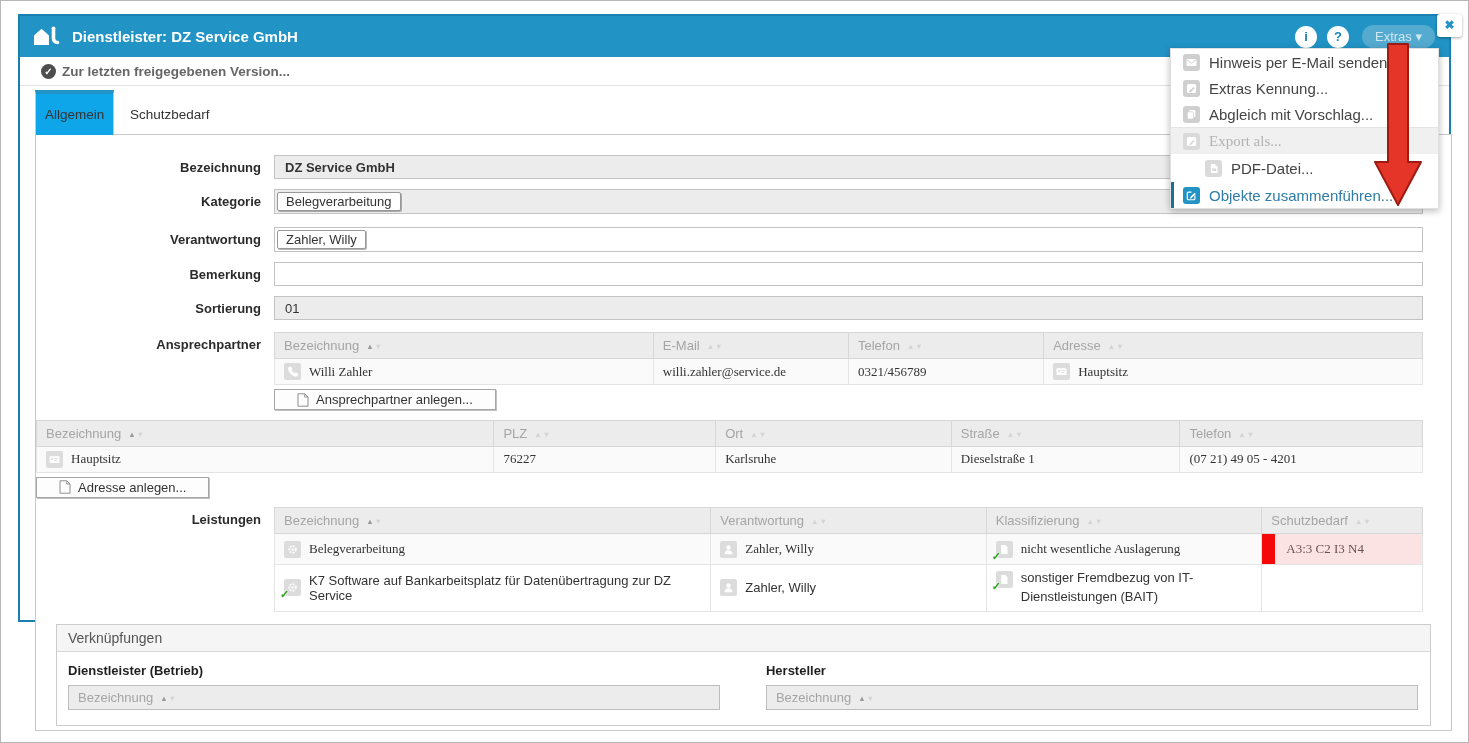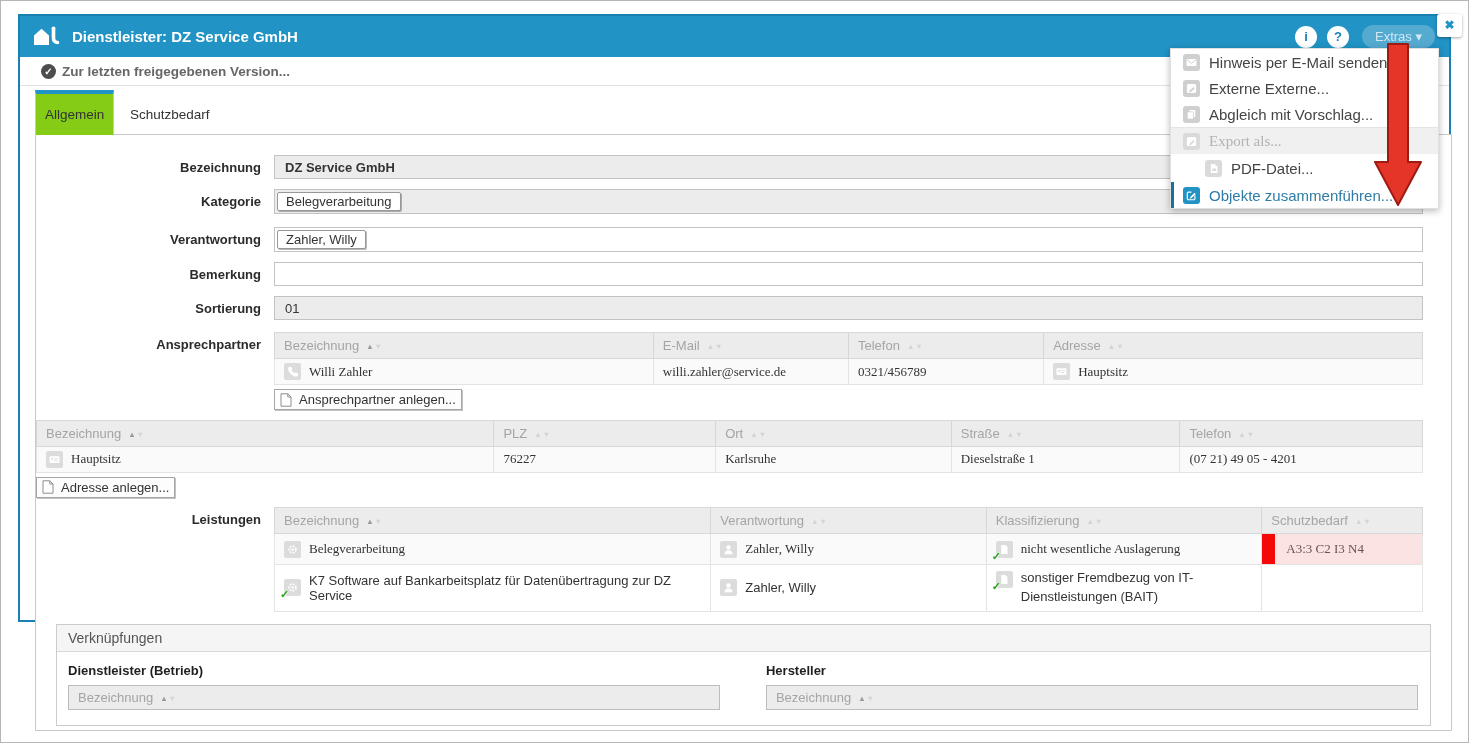--- a/index.html
+++ b/index.html
@@ -25,21 +25,21 @@
 
   .subbar{height:28px;border-bottom:1px solid #e2e2e2;display:flex;align-items:center;
           padding-left:21px;background:#fff;}
   .check-circle{width:15px;height:15px;background:#4d4d4d;color:#fff;border-radius:50%;
                 font-size:10px;line-height:15px;text-align:center;font-weight:bold;flex-shrink:0;}
   .version-link{color:#666;font-weight:bold;font-size:13.5px;margin-left:6px;cursor:pointer;}
 
   
   .tabs{position:absolute;left:15px;top:74px;display:flex;z-index:3;}
   .tab{font-size:13.5px;color:#333;cursor:pointer;}
-  .tab.active{width:68px;height:41px;background:#84cc16;border:1px solid #c9c9c9;border-bottom:none;
+  .tab.active{width:68px;height:41px;background:#0ea5e9;border:1px solid #c9c9c9;border-bottom:none;
               border-top:4px solid #2193c5;box-sizing:content-box;
               display:flex;align-items:center;padding-left:9px;}
   .tab.plain{display:flex;align-items:center;padding:4px 0 0 16px;}
 
   .panel{position:absolute;left:15px;top:118px;width:1417px;height:597px;
          border:1px solid #c9c9c9;background:#fff;box-sizing:border-box;padding-top:20px;}
 
   
   .frow{display:flex;align-items:flex-start;padding-right:28px;}
   .flabel{width:238px;text-align:right;padding:5px 13px 0 0;font-weight:bold;font-size:13px;
@@ -66,21 +66,21 @@
   .sort{margin-left:7px;letter-spacing:1px;}
   .sort b{font-style:normal;font-weight:normal;font-size:7.5px;color:#d4d4d4;vertical-align:1px;}
   .sort.sorted b:first-child{color:#9b9b9b;}
 
   .sq{width:17px;height:17px;border-radius:2px;background:#dcdcdc;position:relative;
       display:inline-flex;align-items:center;justify-content:center;margin-right:8px;flex-shrink:0;}
   .gcheck{position:absolute;left:-4px;bottom:-5px;color:#2ea321;font-size:11px;font-weight:bold;
           text-shadow:0 0 2px #fff,0 0 2px #fff;}
 
   .btn3d{display:inline-flex;align-items:center;gap:7px;background:#fdfdfd;border:1px solid #a6a6a6;
-         box-shadow:1px 1px 0 #c2c2c2;font-size:13px;color:#333;padding:2px 5px;height:21px;
+         box-shadow:1px 1px 0 #c2c2c2;font-size:13px;color:#333;padding:2px 22px;height:21px;
          box-sizing:border-box;margin-top:4px;cursor:pointer;}
 
   .gap9{margin-bottom:9px;} .gap10{margin-bottom:10px;} .gap12{margin-bottom:12px;}
   .gap13{margin-bottom:13px;}
 
   
   td.sb{position:relative;background:#fce3e3 !important;padding-left:24px;color:#6e5151;}
   .sb-bar{position:absolute;left:0;top:0;bottom:0;width:13px;background:#f40808;}
 
   
@@ -427,21 +427,21 @@
       </span>
     <span>Hinweis per E-Mail senden...</span>
   </div>
   <div class="mi">
     <span class="msq">
         <svg width="13" height="13" viewBox="0 0 17 17">
           <rect x="2.5" y="2.5" width="12" height="12" rx="2" fill="#fff"></rect>
           <path d="M6 11.5 l5-5 1.6 1.6 -5 5 -2.3.7 z" fill="#cfcfcf"></path>
         </svg>
       </span>
-    <span>Externe Externe...</span>
+    <span>Extras Kennung...</span>
   </div>
   <div class="mi">
     <span class="msq">
         <svg width="13" height="13" viewBox="0 0 17 17">
           <rect x="5.5" y="2.5" width="8" height="9.5" rx="1" fill="#fff"></rect>
           <rect x="3" y="5" width="8" height="9.5" rx="1" fill="#fff" stroke="#cfcfcf"></rect>
         </svg>
       </span>
     <span>Abgleich mit Vorschlag...</span>
   </div>

